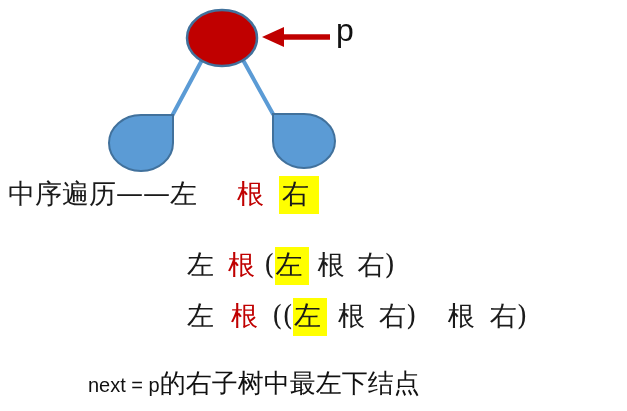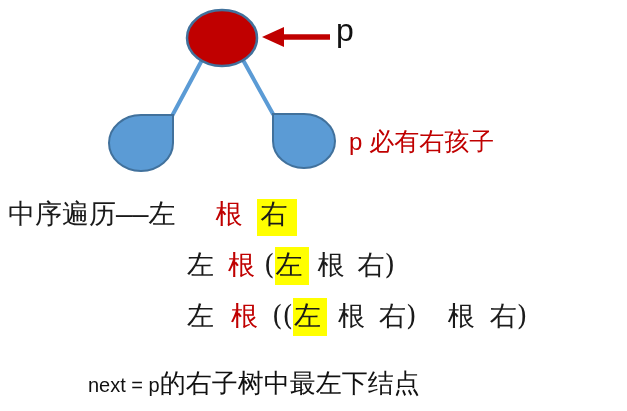--- a/index.html
+++ b/index.html
@@ -24,21 +24,21 @@
   .caption {
     position:absolute; left:349px; top:128px;
     font-size:25px; line-height:1.1; color:#C00000; white-space:nowrap;
   }
   .cap-p { font-family:"Liberation Sans",sans-serif; font-size:24px; margin-right:7px; }
 
   .tline {
     position:absolute; font-size:27px; line-height:1.2;
     white-space:nowrap; color:#1a1a1a;
   }
-  .l1 { left:8px;   top:200px;font-family:Liberation Mono, monospace; }
+  .l1 { left:8px;   top:178px; }
   .l2 { left:187px; top:249px; }
   .l3 { left:187px; top:300px; }
   .red { color:#C00000; }
   .hl  { background:#FFFF00; }
 
   .l1 .root { margin-left:40px; }
   .hl1      { margin-left:15px; padding:2px 10px 5px 3px; }
 
   .l2 .root   { margin-left:14px; }
   .l2 .open   { margin-left:9px; }
@@ -75,23 +75,20 @@
     <path class="subtree" d="M 141 115 L 173 115 L 173 143 A 32 28 0 1 1 141 115 Z" fill="#5B9BD5"></path>
     <path class="subtree" d="M 304 114 L 273 114 L 273 141 A 31 27 0 1 0 304 114 Z" fill="#5B9BD5"></path>
     <g>
       <line class="arrow-line" x1="330" y1="37" x2="282" y2="37" stroke="#C00000"></line>
       <polygon class="arrow-head" points="262,37 284,27 284,47" fill="#C00000"></polygon>
     </g>
   </svg>
 
   <div class="p-label">p</div>
 
-  <div class="caption">
-    <span class="cap-p">p</span><span class="cap-cn">必有右孩子</span>
-  </div>
 
   <div class="tline l1">
     <span class="prefix">中序遍历——左</span><span class="red root">根</span><span class="hl hl1">右</span>
   </div>
 
   <div class="tline l2">
     <span>左</span><span class="red root">根</span><span class="open">(</span><span class="hl hl2">左</span><span class="iroot">根</span><span class="iclose">右)</span>
   </div>
 
   <div class="tline l3">

